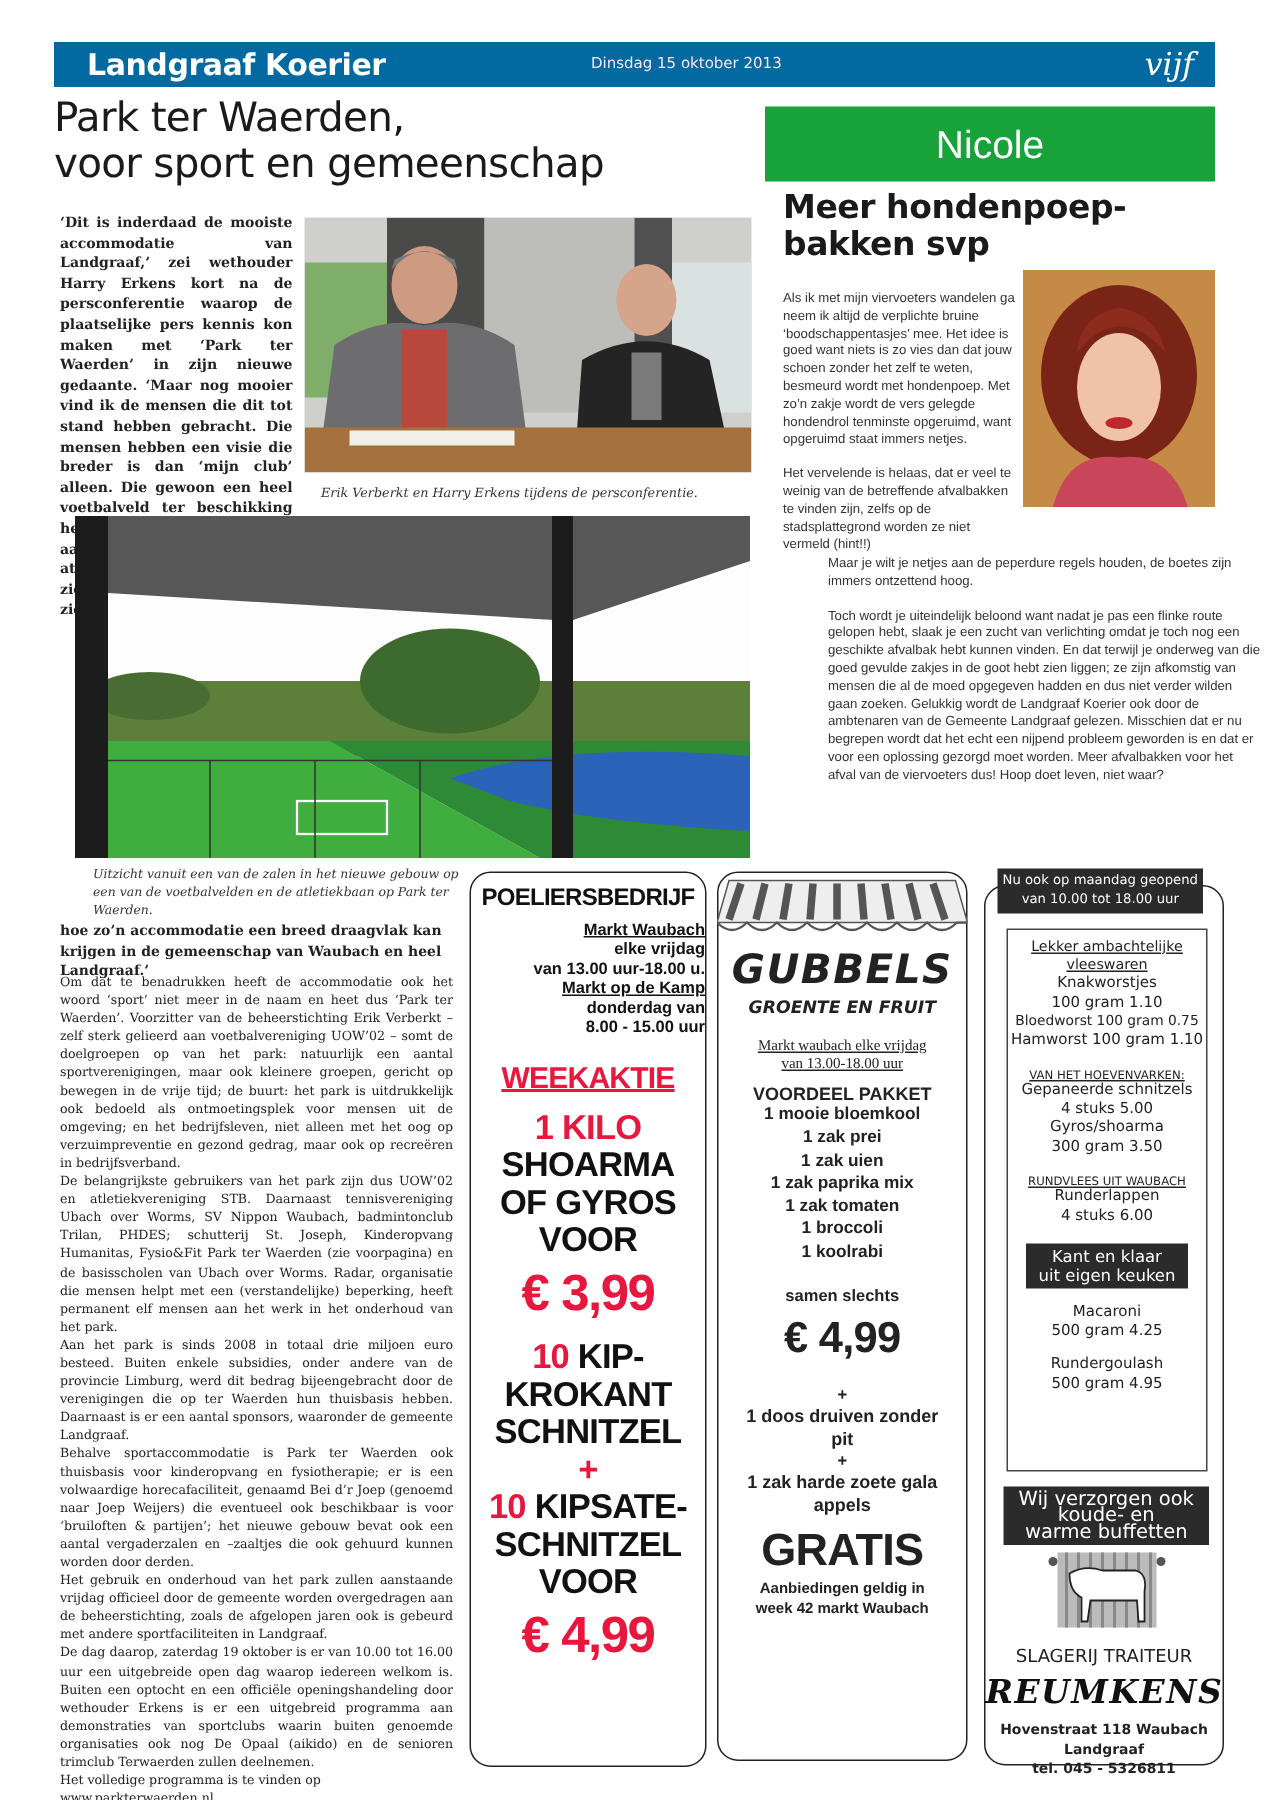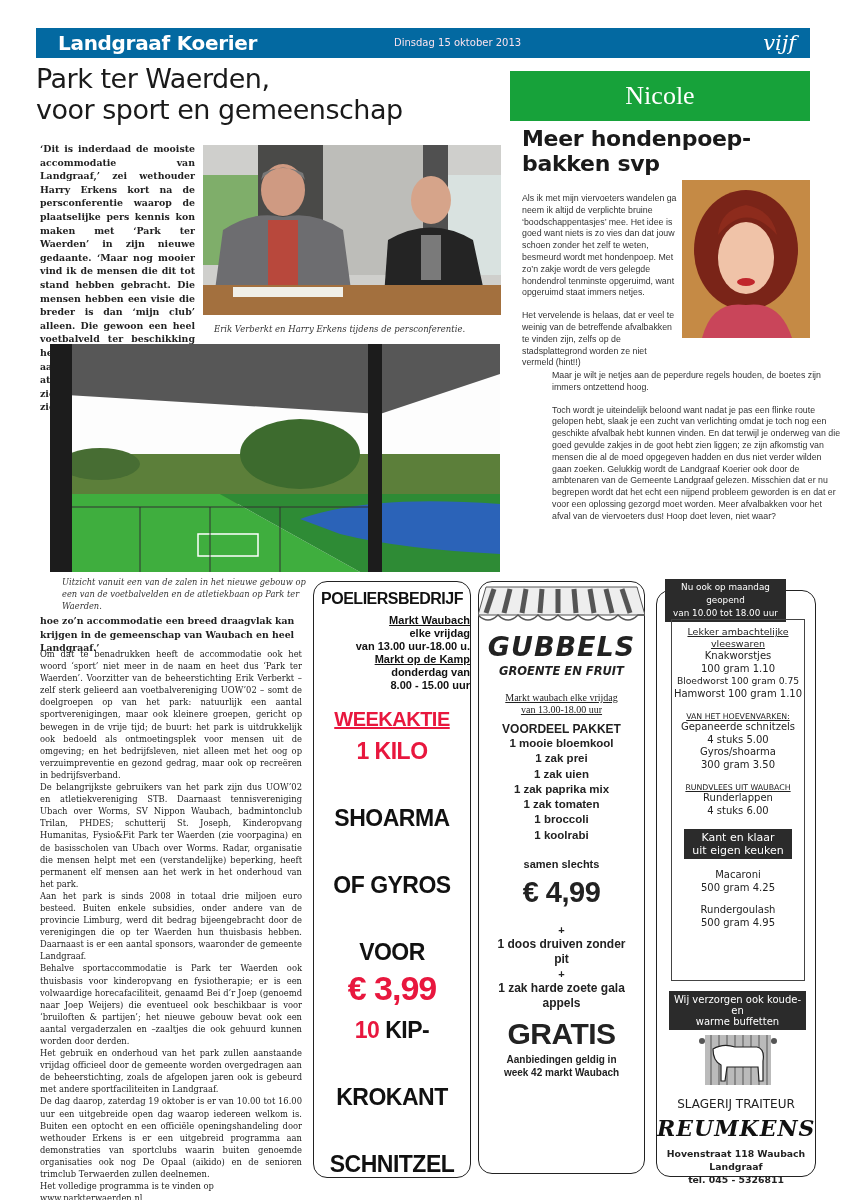--- a/index.html
+++ b/index.html
@@ -19,59 +19,59 @@
   #photo1 svg{display:block;}
   #caption1{left:214px;top:324px;font-family:"DejaVu Serif",serif;font-style:italic;font-size:8.5px;color:#333;}
   
   #photo2{left:50px;top:344px;width:450px;height:228px;overflow:hidden;background:#888;}
   #caption2{left:62px;top:576px;width:250px;font-family:"DejaVu Serif",serif;font-style:italic;font-size:8.3px;line-height:12px;color:#333;}
   
   #bodylead{left:40px;top:614px;width:262px;font-family:"DejaVu Serif",serif;font-weight:bold;font-size:9.3px;line-height:13.5px;color:#222;}
   #body{left:40px;top:648px;width:262px;font-family:"DejaVu Serif",serif;font-size:8.4px;line-height:12.1px;color:#222;text-align:justify;}
   #body p{margin:0;}
   
-  #nicole-banner{left:510px;top:71px;width:300px;height:50px;background:#17a23a;color:#fff;font-family:Liberation Serif, serif;font-size:26px;font-weight:500;display:flex;align-items:center;justify-content:center;}
+  #nicole-banner{left:510px;top:71px;width:300px;height:50px;background:#17a23a;color:#fff;font-family:Liberation Sans, sans-serif;font-size:26px;font-weight:500;display:flex;align-items:center;justify-content:center;}
   #column-title{left:522px;top:126px;width:290px;font-family:"DejaVu Sans",sans-serif;font-weight:bold;font-size:22px;line-height:25px;color:#1a1a1a;letter-spacing:-0.3px;}
   #portrait{left:682px;top:180px;width:128px;height:158px;overflow:hidden;background:#b57a3a;}
   #col1{left:522px;top:193px;width:158px;font-size:8.8px;line-height:11.8px;color:#333;}
   #col1 p{margin:0 0 11px 0;}
   #col2{left:552px;top:370px;width:290px;font-size:8.8px;line-height:11.8px;color:#333;}
   #col2 p{margin:0 0 11px 0;}
   
   .ad{border:1.5px solid #222;border-radius:14px;background:#fff;text-align:center;box-sizing:border-box;}
   #ad-moors{left:313px;top:581px;width:158px;height:597px;font-family:"Liberation Sans",sans-serif;}
   #ad-moors .t1{font-weight:900;font-size:16px;margin-top:8px;letter-spacing:-0.5px;color:#111;}
   #ad-moors .logo{margin:2px auto 0;width:150px;height:42px;position:relative;}
   #ad-moors .sched{font-weight:bold;font-size:11px;line-height:13px;margin-top:6px;color:#111;text-align:right;}
   #ad-moors .sched u{text-decoration:underline;}
   #ad-moors .weekaktie{font-weight:900;font-size:20px;color:#e8173e;text-decoration:underline;margin-top:16px;letter-spacing:-0.5px;}
-  #ad-moors .big{font-weight:900;font-size:23px;line-height:25px;color:#111;letter-spacing:-0.5px;margin-top:42px;}
+  #ad-moors .big{font-weight:900;font-size:23px;line-height:25px;color:#111;letter-spacing:-0.5px;}
   #ad-moors .red{color:#e8173e;}
   #ad-moors .price{font-weight:900;font-size:34px;color:#e8173e;margin:4px 0;letter-spacing:-1px;}
   #ad-gubbels{left:478px;top:581px;width:167px;height:593px;font-family:"Liberation Sans",sans-serif;}
   #ad-gubbels .awning{height:46px;margin:-1px -1px 0 -1px;position:relative;}
   #ad-gubbels .brand{font-family:"DejaVu Sans",sans-serif;font-weight:900;font-style:italic;font-size:27px;margin-top:4px;color:#222;letter-spacing:1px;}
   #ad-gubbels .sub{font-family:"DejaVu Sans",sans-serif;font-weight:900;font-style:italic;font-size:11.5px;margin-top:2px;color:#222;}
   #ad-gubbels .market{font-family:"Liberation Serif",serif;font-size:10px;line-height:12px;margin-top:14px;text-decoration:underline;color:#222;}
   #ad-gubbels .pk-title{font-weight:bold;font-size:12px;margin-top:6px;}
   #ad-gubbels .items div{font-weight:bold;font-size:11.5px;line-height:15.3px;}
   #ad-gubbels .sam{font-weight:bold;font-size:11px;margin-top:15px;}
   #ad-gubbels .price{font-weight:bold;font-size:29px;margin-top:6px;letter-spacing:-0.5px;}
   #ad-gubbels .plus{font-weight:bold;font-size:11px;line-height:14px;}
   #ad-gubbels .extra{font-weight:bold;font-size:12px;line-height:15px;}
   #ad-gubbels .gratis{font-weight:900;font-size:30px;margin-top:6px;letter-spacing:-0.5px;}
   #ad-gubbels .valid{font-weight:bold;font-size:10px;line-height:13px;margin-top:2px;}
   #ad-reumkens{left:656px;top:590px;width:160px;height:587px;font-family:"DejaVu Sans",sans-serif;}
-  #ad-reumkens .hours{position:absolute;left:8px;top:-12px;width:121px;background:#2b2b2b;color:#fff;font-size:8.8px;line-height:13px;padding:2px 0;}
+  #ad-reumkens .hours{position:absolute;left:8px;top:-12px;width:137px;background:#2b2b2b;color:#fff;font-size:8.8px;line-height:13px;padding:2px 0;}
   #ad-reumkens .inner{position:absolute;left:14px;top:28px;width:132px;height:360px;border:1px solid #444;}
   .rk-h{font-size:9.5px;text-decoration:underline;line-height:12px;margin-top:6px;color:#222;}
   .rk-l{font-size:10px;line-height:12.5px;color:#222;}
   .rk-h2{font-size:7.8px;text-decoration:underline;margin-top:12px;color:#222;}
   .rk-box{background:#2b2b2b;color:#fff;font-size:11px;line-height:13px;margin:12px 12px 0;padding:2px 0;}
-  #ad-reumkens .cater{position:absolute;left:12px;top:400px;width:137px;background:#2b2b2b;color:#fff;font-size:10px;line-height:11px;padding:3px 0;}
+  #ad-reumkens .cater{position:absolute;left:12px;top:400px;width:137px;background:#2b2b2b;color:#fff;font-size:13px;line-height:11px;padding:3px 0;}
   #ad-reumkens .cow{position:absolute;left:40px;top:440px;width:82px;height:62px;}
   #ad-reumkens .trait{position:absolute;left:0;top:506px;width:100%;font-size:12px;color:#222;}
   #ad-reumkens .name{position:absolute;left:0;top:524px;width:100%;font-size:22px;font-family:"DejaVu Serif",serif;font-weight:bold;letter-spacing:1px;color:#111;font-style:italic;}
   #ad-reumkens .addr{position:absolute;left:0;top:556px;width:100%;font-size:9.3px;line-height:13px;font-weight:bold;color:#222;}
 </style>
 </head>
 <body>
 
 <div id="masthead" class="abs">
   <span class="abs paper">Landgraaf Koerier</span>

